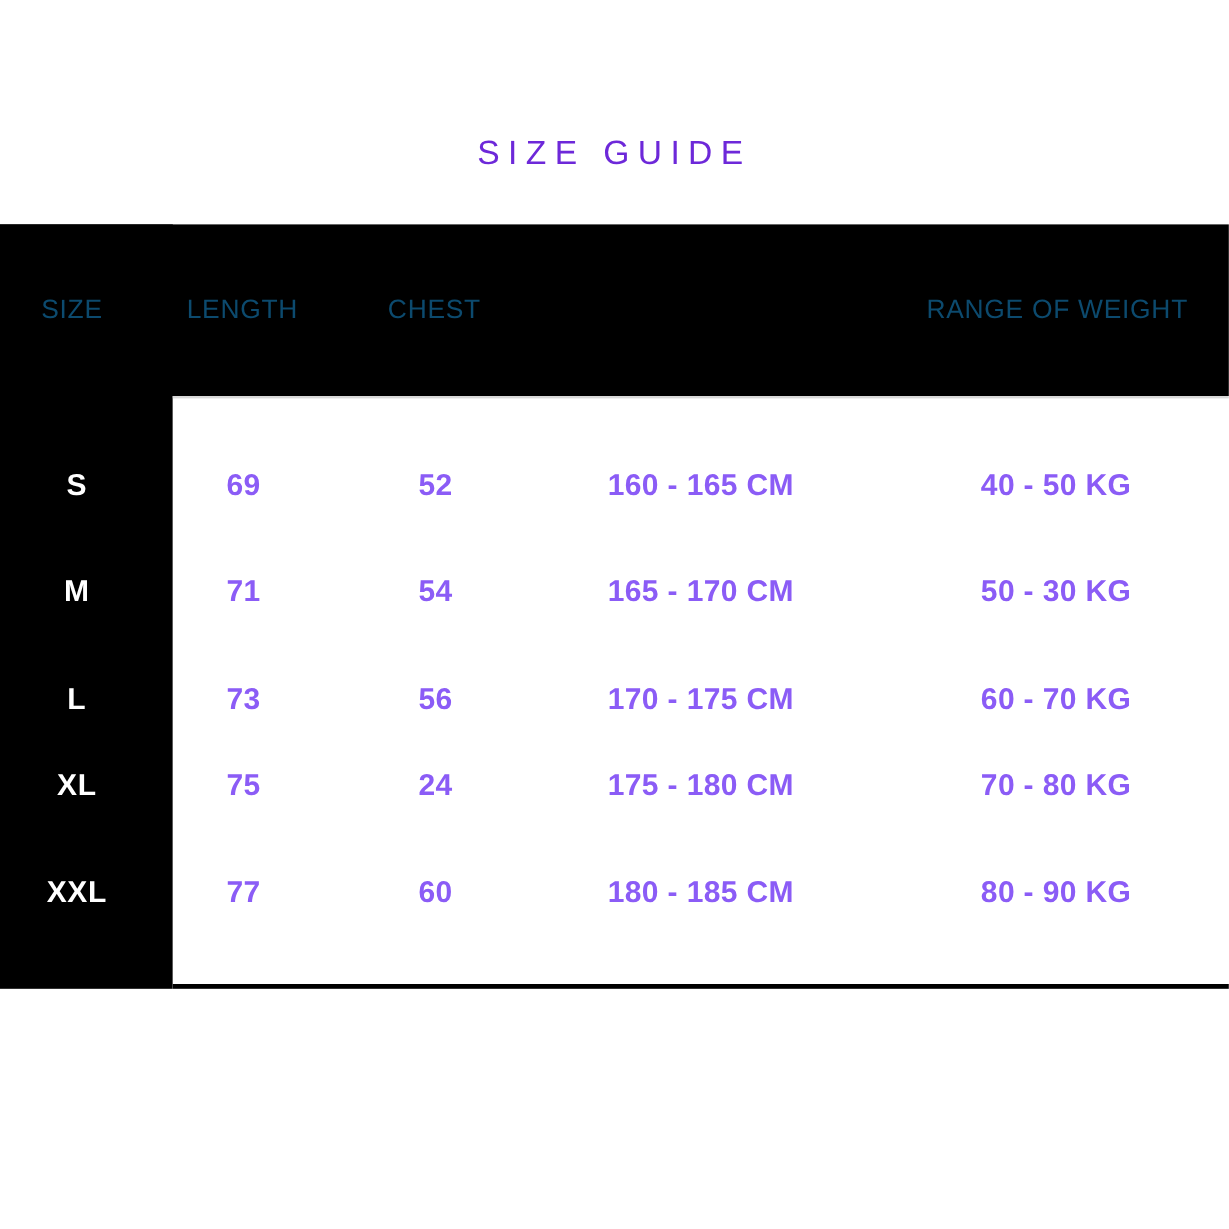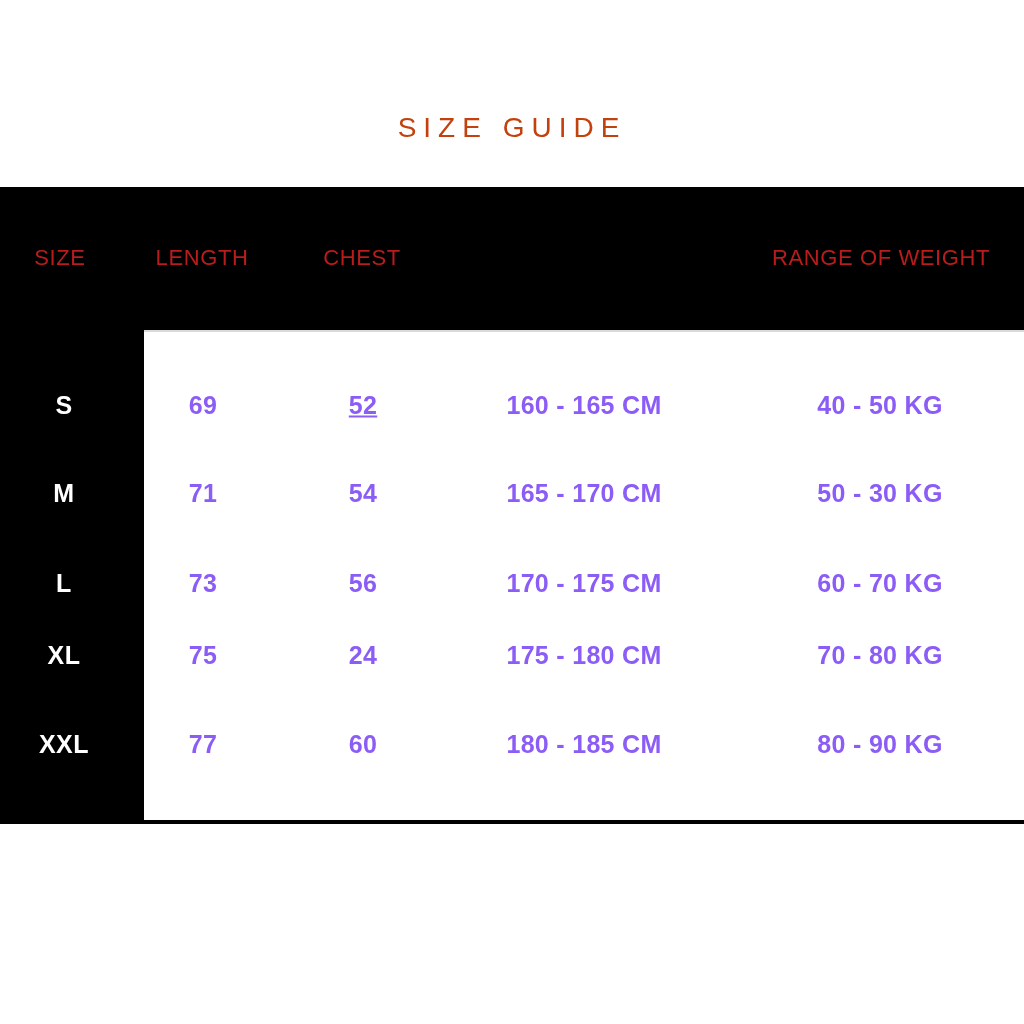--- a/index.html
+++ b/index.html
@@ -5,61 +5,61 @@
   html,body{margin:0;padding:0}
   body{
     width:1024px;height:1024px;position:relative;overflow:hidden;
     background:#ffffff;
     font-family:"Liberation Sans", sans-serif;
   }
   .canvas{position:absolute;inset:0;}
   .title{
     position:absolute;top:112px;left:0;width:100%;
     text-align:center;font-size:28px;font-weight:400;
-    letter-spacing:7px;color:#c2410c;
+    letter-spacing:7px;color:#6d28d9;
   }
   .band{
     position:absolute;top:187px;left:0;width:1024px;height:143px;
     background:#000000;
   }
   .left-col{
     position:absolute;top:187px;left:0;width:144px;height:637px;
     background:#000000;
   }
   .panel{
     position:absolute;top:330px;left:144px;width:880px;height:494px;
     background:#ffffff;box-sizing:border-box;
     border-top:2px solid #d9d9d9;
     border-bottom:4px solid #000000;
   }
   .cells{position:absolute;inset:0;}
   .cell{
     position:absolute;transform:translate(-50%,-50%);
     white-space:nowrap;line-height:1;
   }
-  .hdr{color:#b91c1c;font-size:22px;font-weight:400;letter-spacing:0.6px;}
+  .hdr{color:#0c4a6e;font-size:22px;font-weight:400;letter-spacing:0.6px;}
   .val{color:#8b5cf6;font-size:25px;font-weight:700;letter-spacing:0.3px;}
   .sz{color:#ffffff;font-size:25px;font-weight:700;letter-spacing:0.5px;}
 </style>
 </head>
 <body>
 
 <div class="canvas">
   <div class="title">SIZE GUIDE</div>
   <div class="band"></div>
   <div class="left-col"></div>
   <div class="panel"></div>
   <div class="cells">
       <div class="cell hdr" style="left: 60px; top: 258px;">SIZE</div>
       <div class="cell hdr" style="left: 202px; top: 258px;">LENGTH</div>
       <div class="cell hdr" style="left: 362px; top: 258px;">CHEST</div>
       <div class="cell hdr" style="left: 881px; top: 258px;">RANGE OF WEIGHT</div>
       <div class="cell sz" style="left: 64px; top: 405px;">S</div>
       <div class="cell val" style="left: 203px; top: 405px;">69</div>
-      <div class="cell val" style="left: 363px; top: 405px; text-decoration: underline;">52</div>
+      <div class="cell val" style="left: 363px; top: 405px;">52</div>
       <div class="cell val" style="left: 584px; top: 405px;">160 - 165 CM</div>
       <div class="cell val" style="left: 880px; top: 405px;">40 - 50 KG</div>
       <div class="cell sz" style="left: 64px; top: 493px;">M</div>
       <div class="cell val" style="left: 203px; top: 493px;">71</div>
       <div class="cell val" style="left: 363px; top: 493px;">54</div>
       <div class="cell val" style="left: 584px; top: 493px;">165 - 170 CM</div>
       <div class="cell val" style="left: 880px; top: 493px;">50 - 30 KG</div>
       <div class="cell sz" style="left: 64px; top: 583px;">L</div>
       <div class="cell val" style="left: 203px; top: 583px;">73</div>
       <div class="cell val" style="left: 363px; top: 583px;">56</div>

